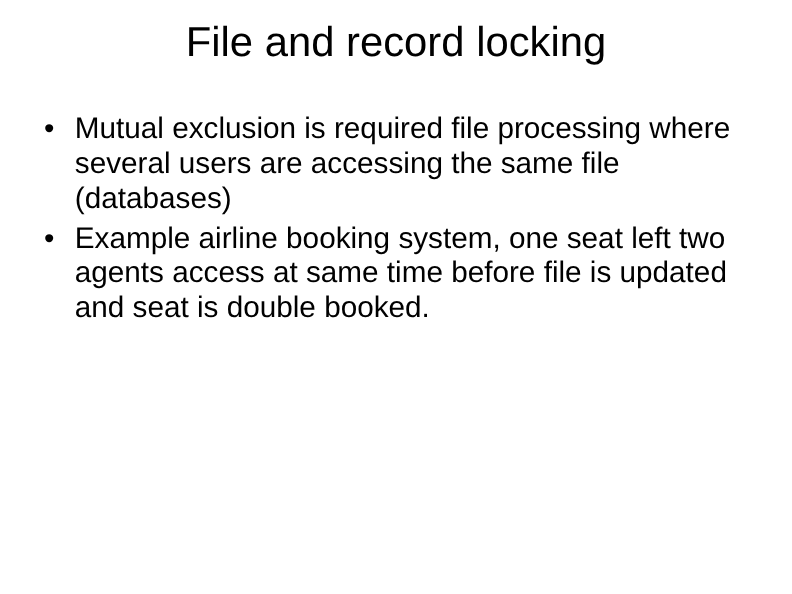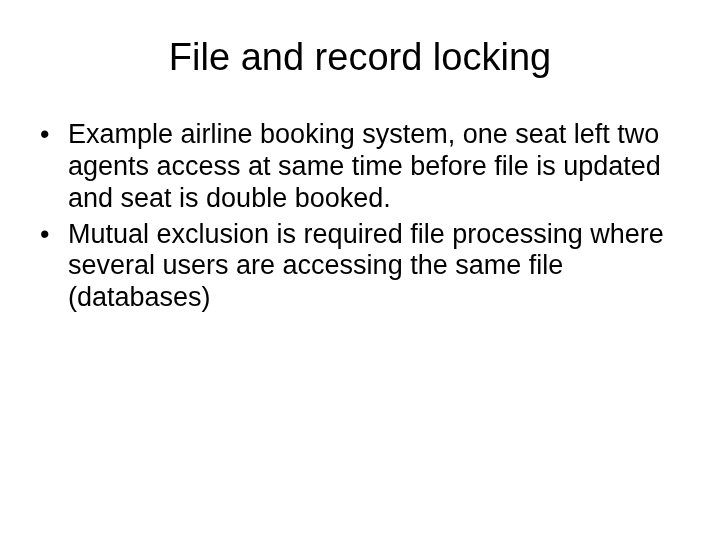--- a/index.html
+++ b/index.html
@@ -14,21 +14,21 @@
   }
   .slide {
     width: 720px;
     height: 540px;
     position: relative;
     box-sizing: border-box;
   }
   .title {
     font-size: 38px;
     text-align: center;
-    padding-top: 36px;
+    padding-top: 18px;
     padding-bottom: 10px;
     font-weight: normal;
   }
   .body {
     padding: 30px 30px 0 30px;
   }
   ul.bullets {
     list-style: none;
     margin: 0;
     padding: 0;
@@ -49,17 +49,17 @@
     line-height: 1.18;
   }
 </style>
 </head>
 <body>
 
 <div class="slide">
   <div class="title">File and record locking</div>
   <div class="body">
     <ul class="bullets">
+      <li>Mutual exclusion is required file processing where several users are accessing the same file (databases)</li>
       <li>Example airline booking system, one seat left two agents access at same time before file is updated and seat is double booked.</li>
-      <li>Mutual exclusion is required file processing where several users are accessing the same file (databases)</li>
     </ul>
   </div>
 </div>
 
 </body></html>

